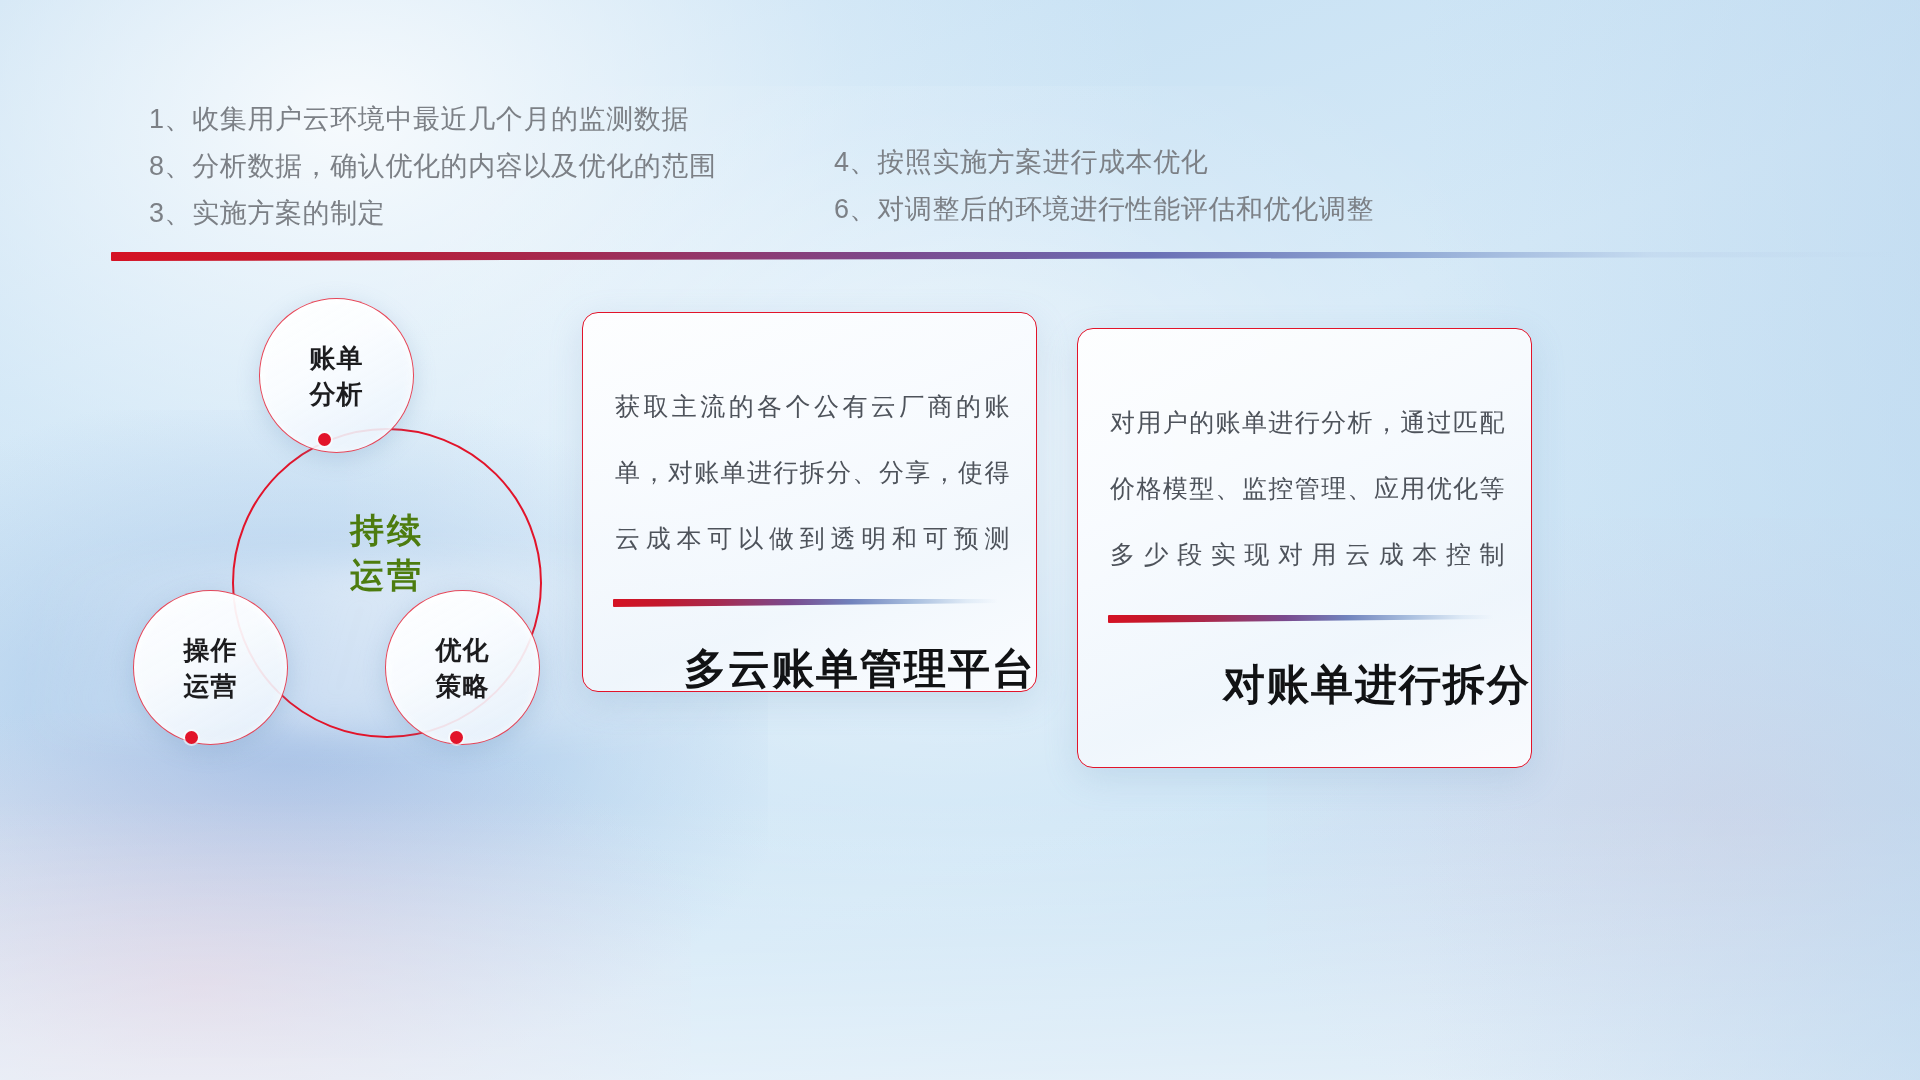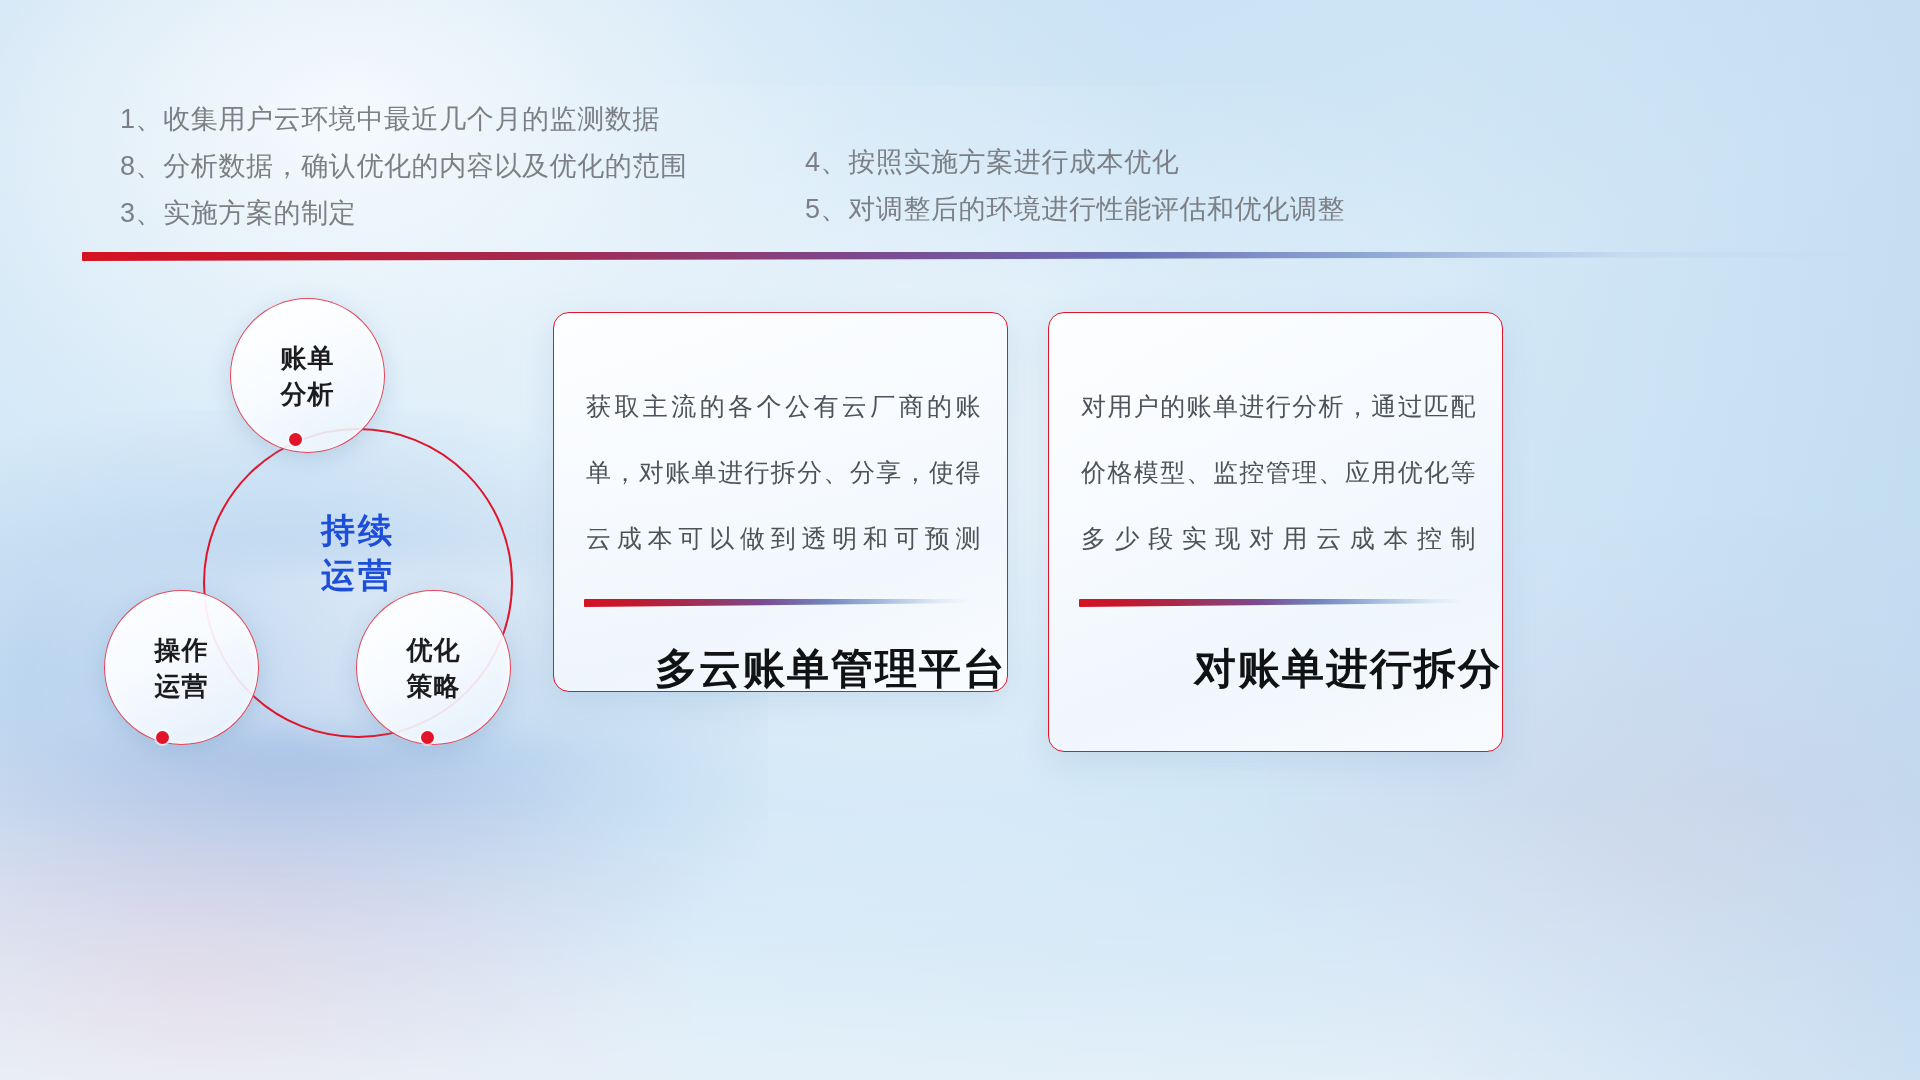--- a/index.html
+++ b/index.html
@@ -45,21 +45,21 @@
     position:absolute; left:2%; top:52%; width:36%; height:16%;
     background: linear-gradient(105deg, rgba(255,255,255,0) 0%, rgba(255,255,255,0.45) 45%, rgba(255,255,255,0) 100%);
     filter: blur(18px);
   }
   .bg-vignette-r{
     position:absolute; right:0; top:0; width:26%; height:100%;
     background: linear-gradient(to left, rgba(186,214,238,0.55), rgba(255,255,255,0));
   }
 
   
-  #content { position:absolute; inset:0; z-index:2; }
+  #content { position:absolute; inset:0; z-index:2;margin-left:29px; }
 
   
   .bullets { position:absolute; color:#7b7f86; }
   .bullets .line{
     font-size:27px;
     line-height:47px;
     letter-spacing:0.6px;
     white-space:nowrap;
     color:#7c8086;
   }
@@ -110,42 +110,42 @@
     position:absolute; width:13px; height:13px; border-radius:50%;
     background:#e2142a; box-shadow:0 0 0 2px rgba(255,255,255,0.55);
   }
   #dot-top  { left:211px; top:143px; }
   #dot-left { left:78px;  top:441px; }
   #dot-right{ left:343px; top:441px; }
 
   #center-label{
     position:absolute; left:125px; top:218px; width:310px;
     text-align:center;
-    color:#1d4ed8;
+    color:#4d7c0f;
     font-weight:800;
     font-size:34px;
     line-height:45px;
     letter-spacing:3px;
   }
 
   
   .card{
     position:absolute;
     border:1.6px solid #e2142a;
     border-radius:16px;
     background: linear-gradient(160deg,
       rgba(255,255,255,0.93) 0%,
       rgba(250,252,255,0.90) 35%,
       rgba(243,248,253,0.88) 70%,
       rgba(252,253,255,0.93) 100%);
     box-shadow: 0 10px 34px rgba(110,150,190,0.20);
     overflow:hidden;
   }
   #card-1{ left:553px; top:312px; width:455px; height:380px; }
-  #card-2{ left:1048px; top:312px; width:455px; height:440px; }
+  #card-2{ left:1048px; top:328px; width:455px; height:440px; }
 
   .card-body{
     position:absolute; left:32px; right:26px; top:60px;
     color:#4e535b;
     font-size:25px;
     line-height:66px;
     letter-spacing:0.5px;
     text-align:justify;
     text-align-last:justify;
   }
@@ -184,21 +184,21 @@
 <div id="content">
 
   <div class="bullets" id="bullets-left">
     <div class="line">1、收集用户云环境中最近几个月的监测数据</div>
     <div class="line">8、分析数据，确认优化的内容以及优化的范围</div>
     <div class="line">3、实施方案的制定</div>
   </div>
 
   <div class="bullets" id="bullets-right">
     <div class="line">4、按照实施方案进行成本优化</div>
-    <div class="line">5、对调整后的环境进行性能评估和优化调整</div>
+    <div class="line">6、对调整后的环境进行性能评估和优化调整</div>
   </div>
 
   <div id="top-divider"></div>
 
   <div id="diagram">
 
     <div class="ring" id="ring-main"></div>
 
     <div id="center-label">
       <div>持续</div>

